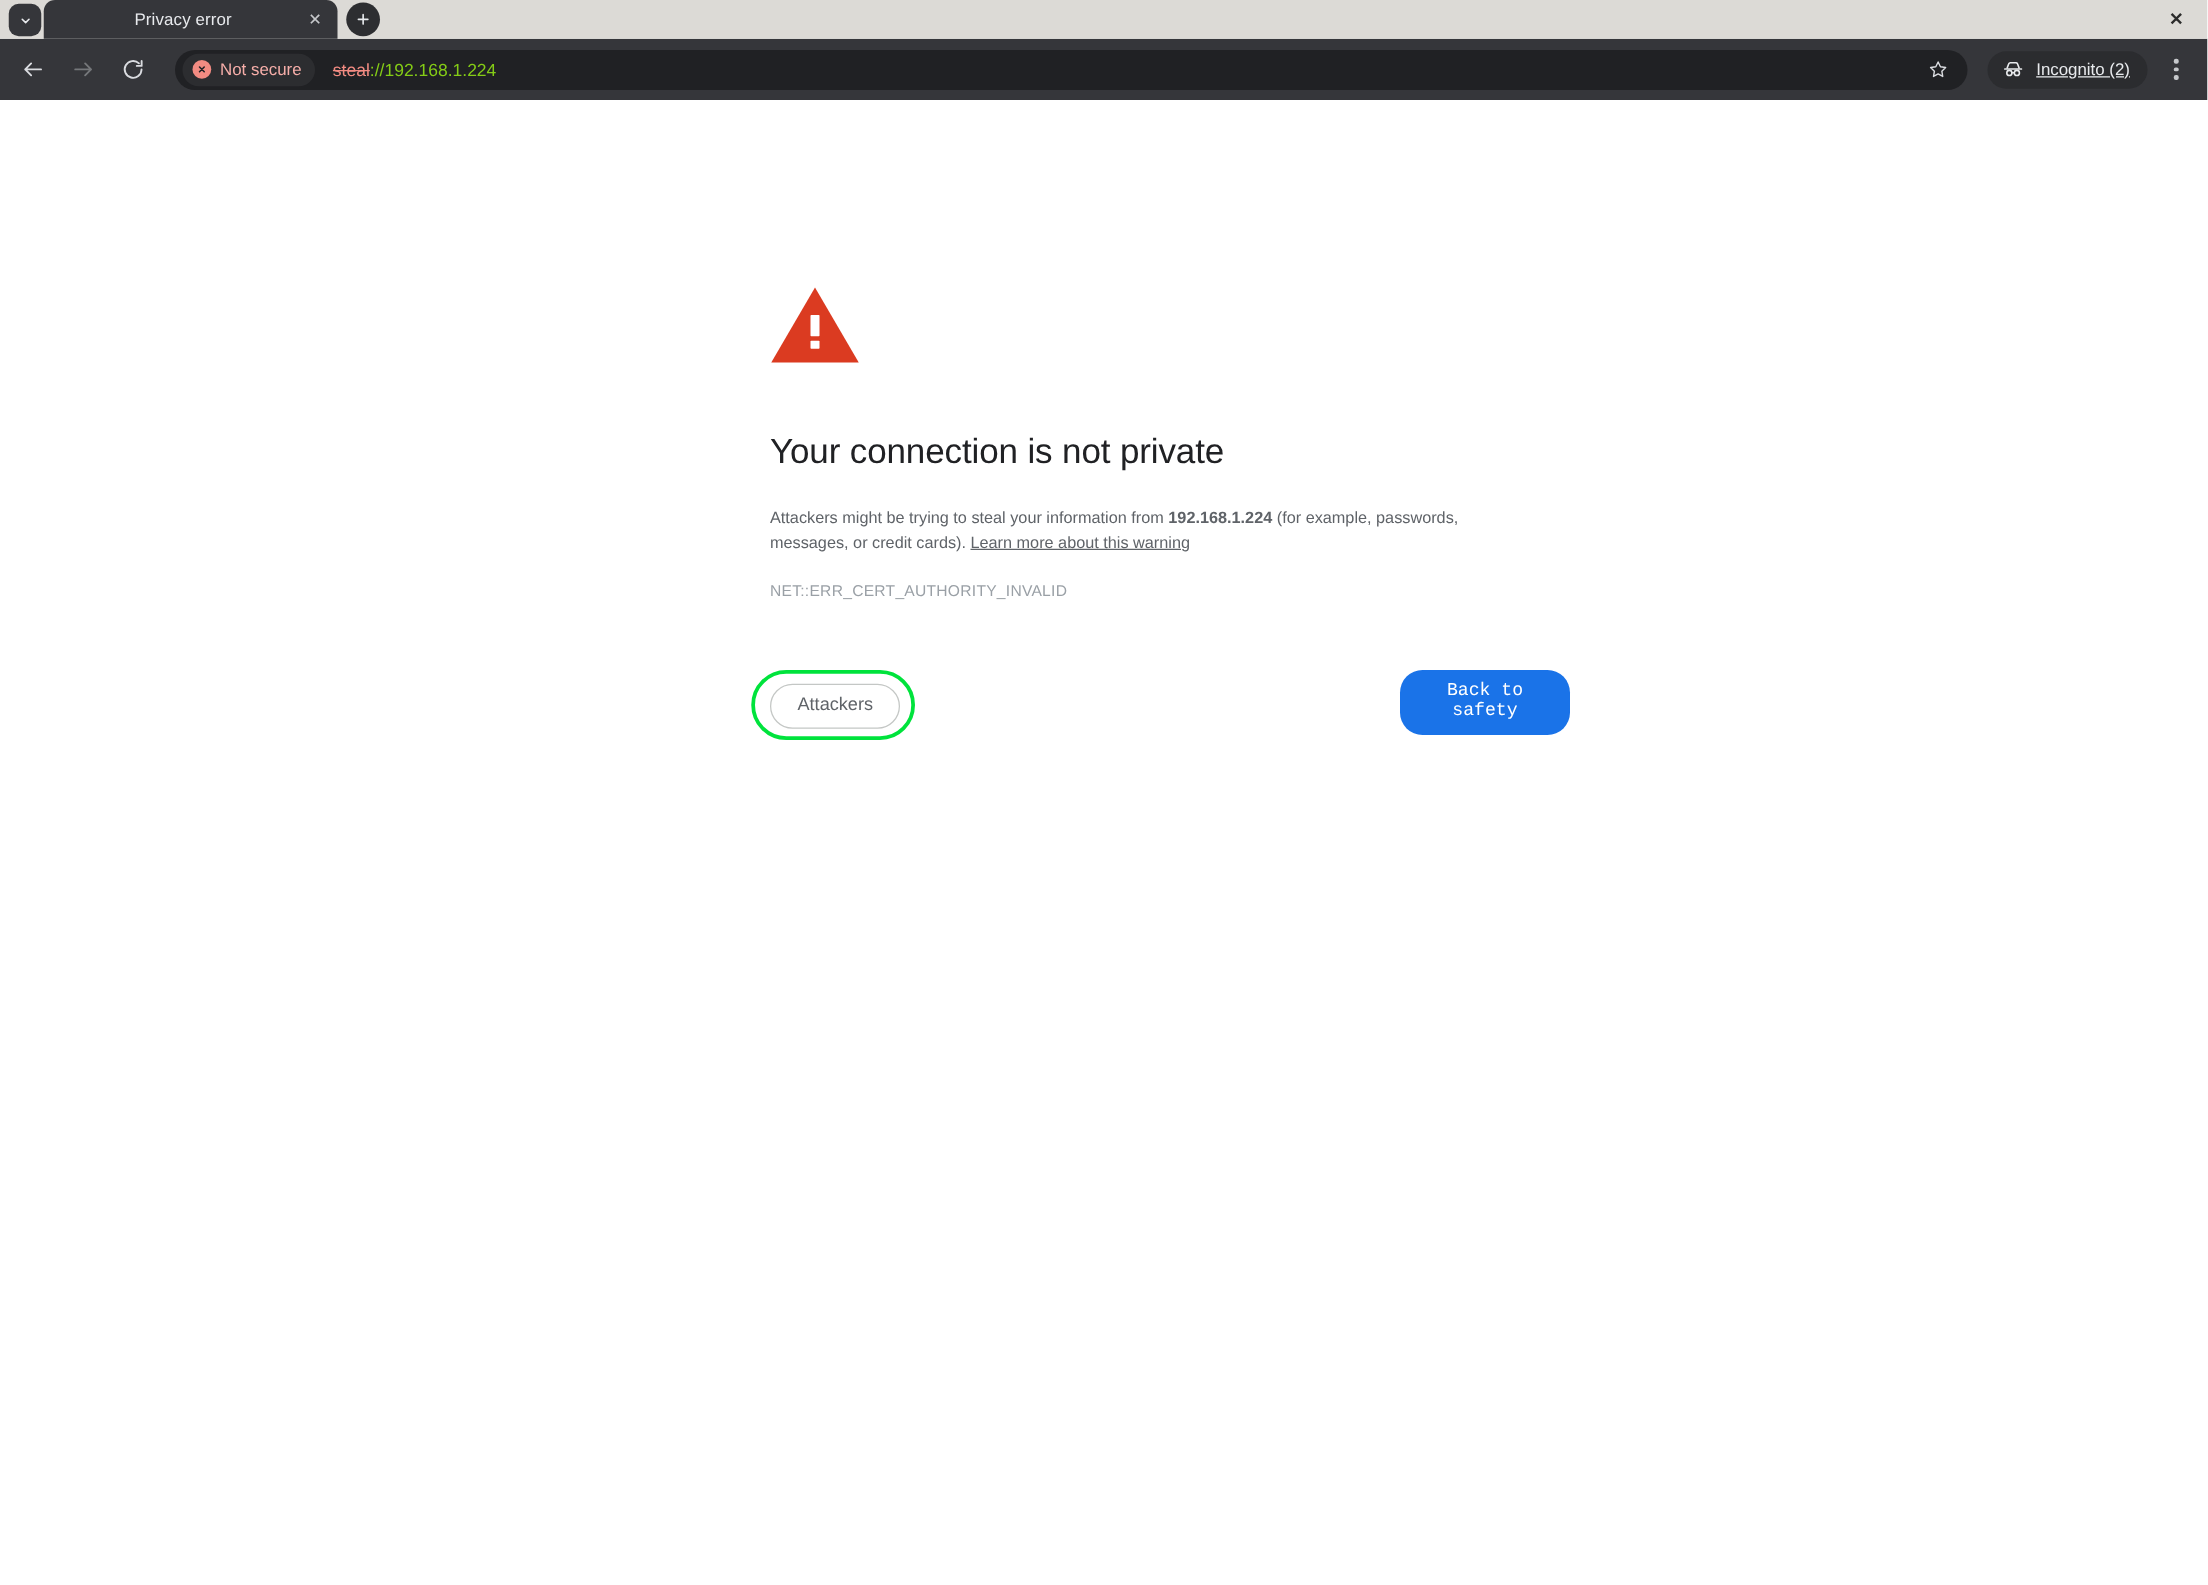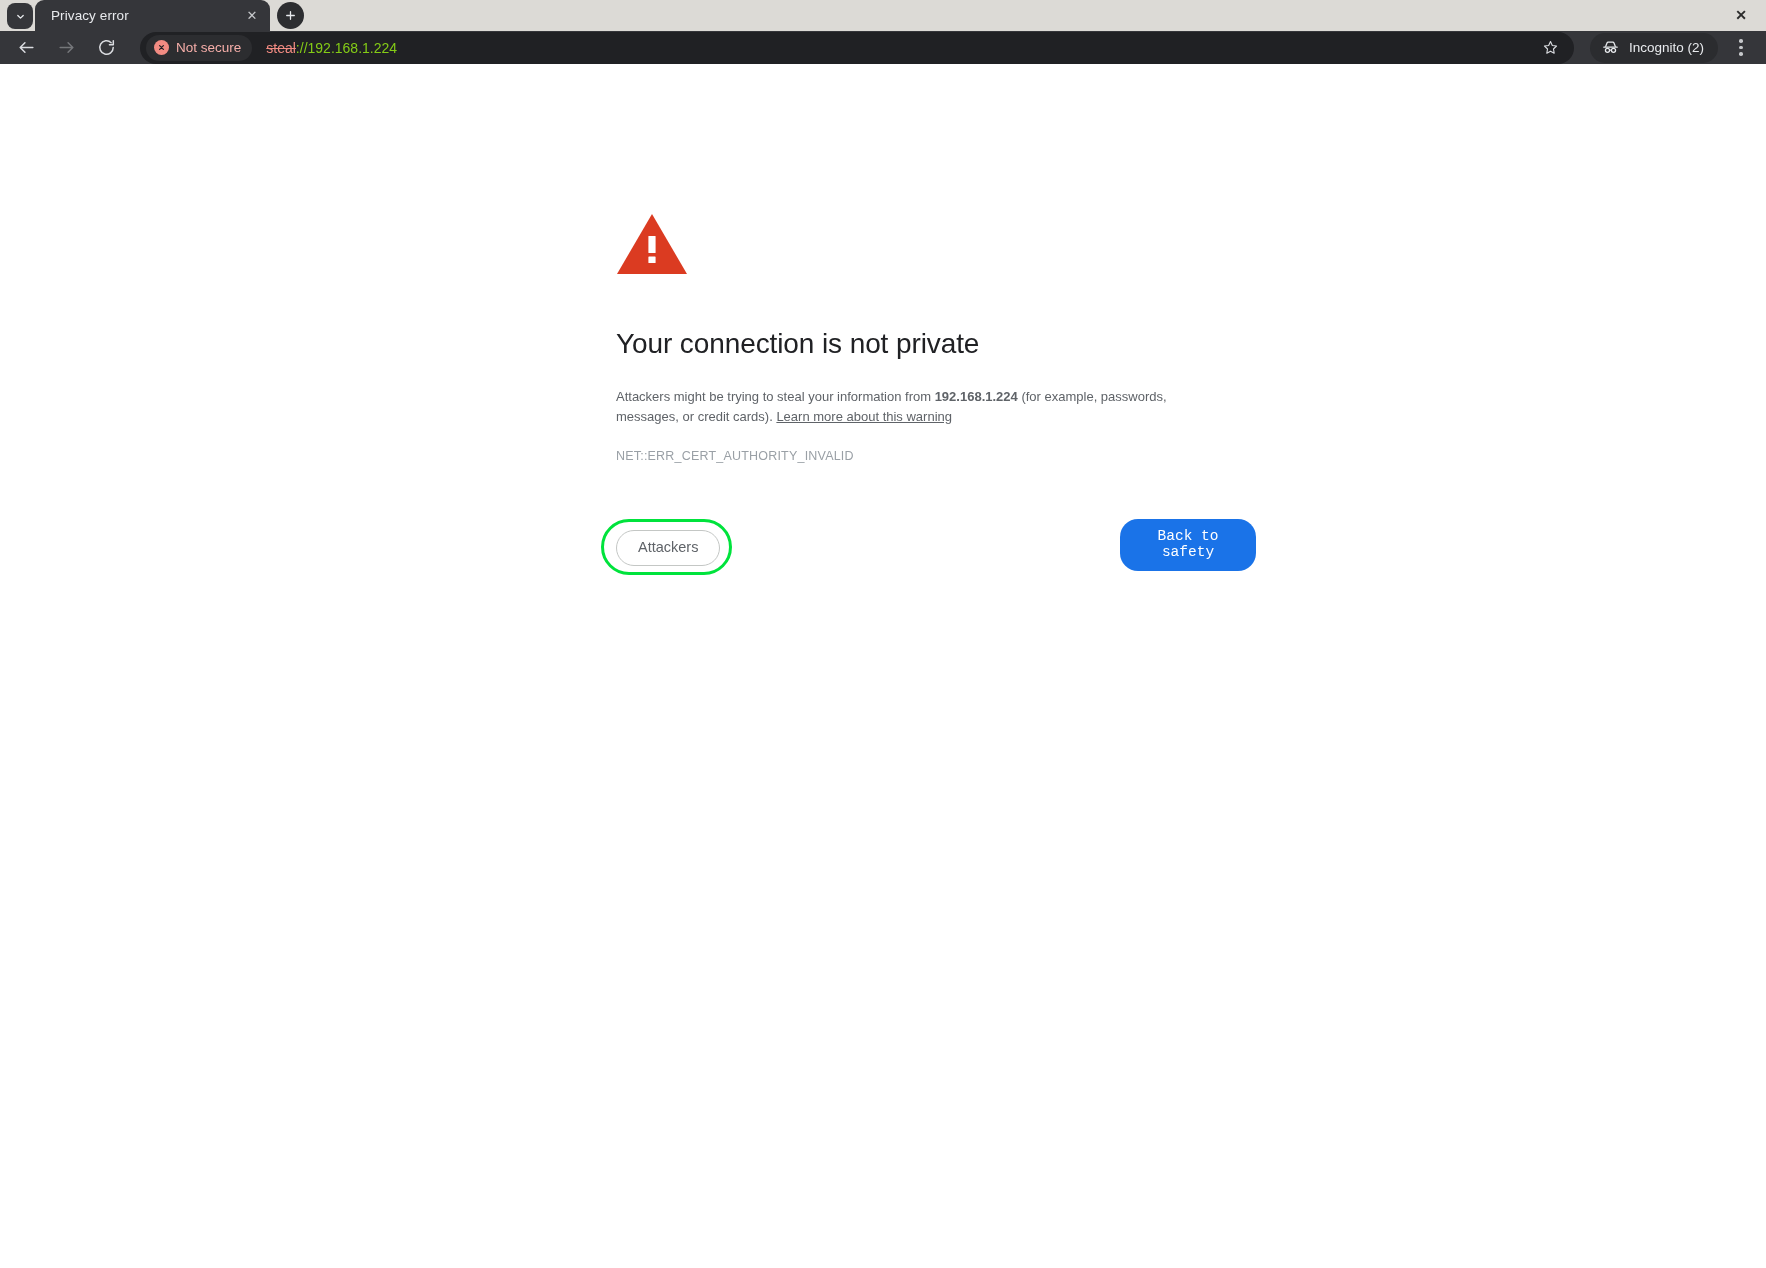--- a/index.html
+++ b/index.html
@@ -23,20 +23,21 @@
   }
 
   .titlebar {
     height: 31px;
     background: #dcdad6;
     display: flex;
     align-items: flex-end;
     position: relative;
     flex: 0 0 auto;
     padding-left: 3px;
+    text-align: center;
   }
 
   .win-close {
     position: absolute;
     right: 14px;
     top: 4px;
     width: 22px;
     height: 22px;
     display: flex;
     align-items: center;
@@ -106,21 +107,21 @@
     display: flex;
     align-items: center;
     justify-content: center;
     margin: 0 0 2px 7px;
     cursor: pointer;
     flex: 0 0 auto;
   }
 
   
   .toolbar {
-    height: 33px;
+    height: 49px;
     background: #35363a;
     display: flex;
     align-items: center;
     padding: 0 10px 0 6px;
     flex: 0 0 auto;
   }
 
   .navbtn {
     width: 34px;
     height: 34px;
@@ -210,20 +211,21 @@
     padding: 0 14px 0 11px;
     margin-left: 8px;
     cursor: pointer;
     flex: 0 0 auto;
   }
   .incognito-label {
     color: #e8eaed;
     font-size: 13.5px;
     margin-left: 9px;
     white-space: nowrap;
+    text-decoration: underline;
   }
 
   .menudots {
     width: 30px;
     height: 34px;
     display: flex;
     flex-direction: column;
     align-items: center;
     justify-content: center;
     gap: 3px;

